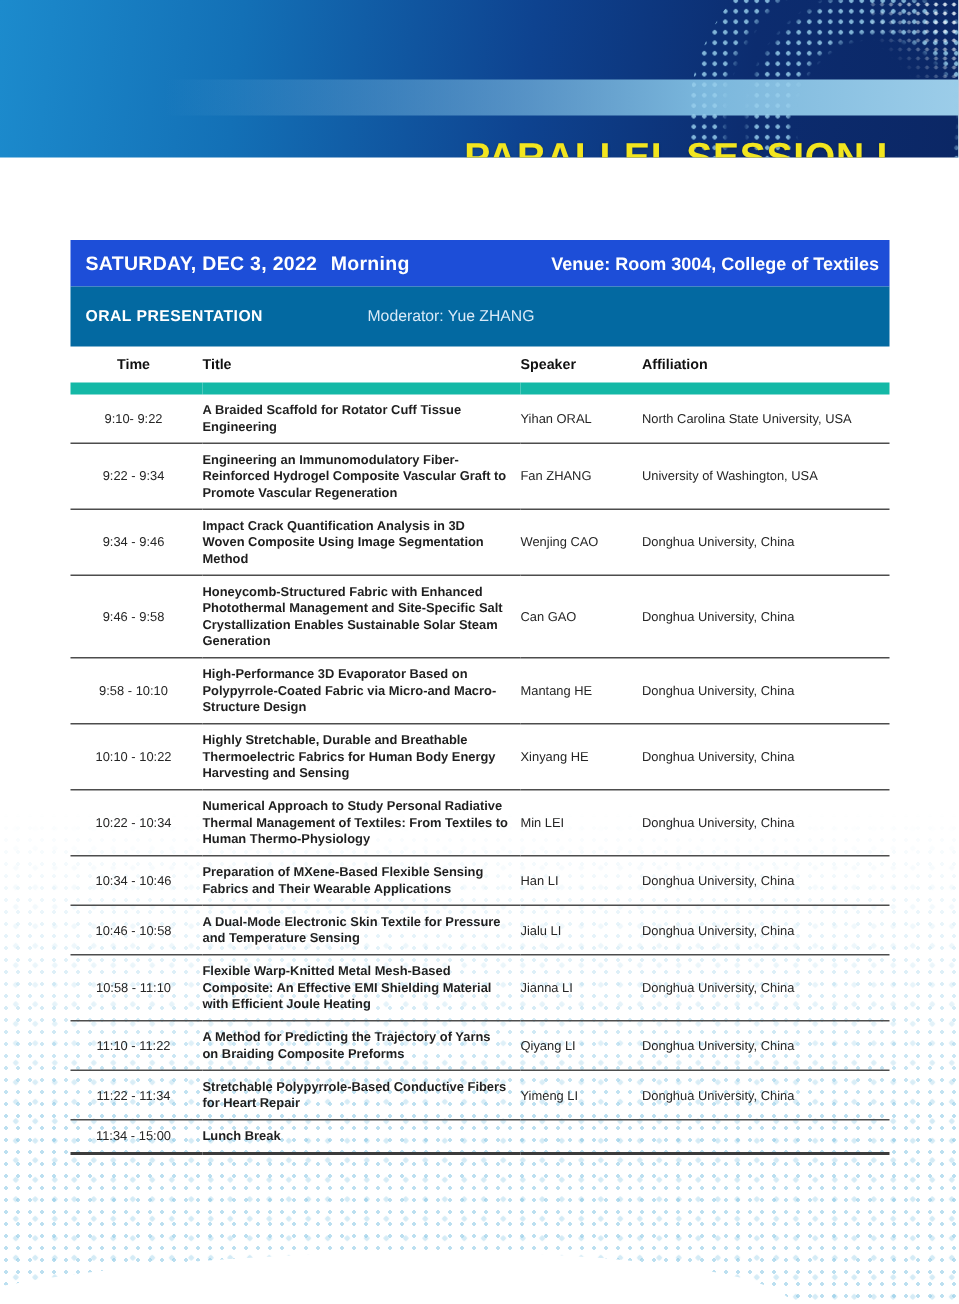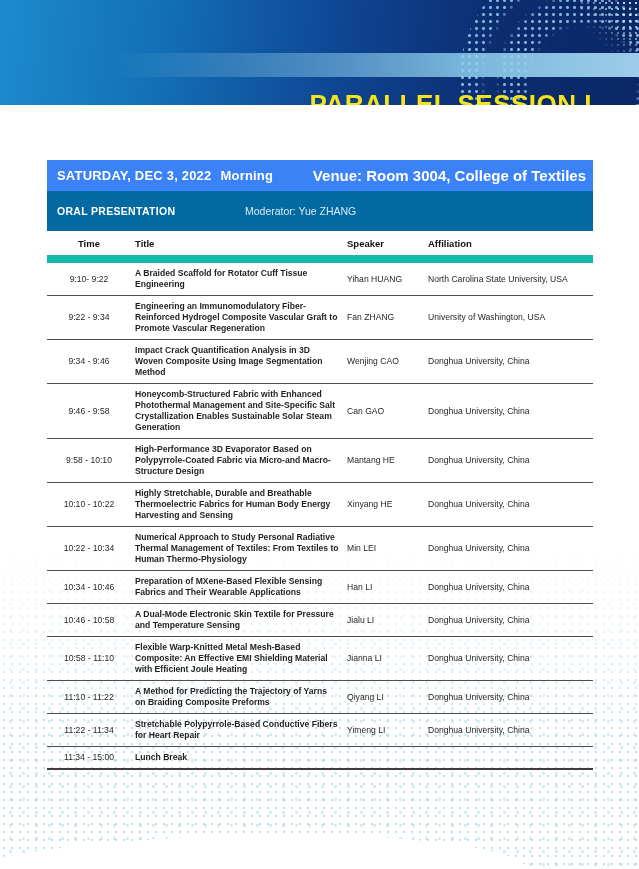--- a/index.html
+++ b/index.html
@@ -66,25 +66,25 @@
     position:absolute; left:-90px; bottom:-62px; width:620px; height:95px;
     background:#fff; border-radius:50%; transform:rotate(-2deg); z-index:1;
   }
 
   
   .schedule {
     position:absolute; left:47px; top:160px; width:546px; z-index:2;
   }
   .bar-date {
     display:flex; align-items:center; justify-content:space-between;
-    height:31px; background:#3b82f6; color:#fff; padding:0 7px 0 10px;
+    height:31px; background:#1d4ed8; color:#fff; padding:0 7px 0 10px;
   }
   .bar-date .date-period { font-size:13px; font-weight:bold; letter-spacing:0.2px; white-space:nowrap; }
   .bar-date .date-period .period { margin-left:9px; }
-  .bar-date .venue { font-size:15px; font-weight:600; white-space:nowrap; }
+  .bar-date .venue { font-size:12px; font-weight:600; white-space:nowrap; }
   .bar-oral {
     position:relative; display:flex; align-items:center;
     height:40px; background:#0369a1; color:#fff; padding-left:10px;
   }
   .bar-oral .oral-label { font-size:10.5px; font-weight:bold; letter-spacing:0.3px; }
   .bar-oral .moderator {
     position:absolute; left:198px; font-size:10.5px; color:rgba(235,245,255,0.92);
   }
 
   table.program {
@@ -153,21 +153,21 @@
         <th class="th-time">Time</th>
         <th>Title</th>
         <th>Speaker</th>
         <th>Affiliation</th>
       </tr>
     </thead>
     <tbody>
       <tr>
         <td class="td-time">9:10- 9:22</td>
         <td class="td-title">A Braided Scaffold for Rotator Cuff Tissue Engineering</td>
-        <td class="td-speaker">Yihan HUANG</td>
+        <td class="td-speaker">Yihan ORAL</td>
         <td class="td-affil">North Carolina State University, USA</td>
       </tr>
       <tr>
         <td class="td-time">9:22 - 9:34</td>
         <td class="td-title">Engineering an Immunomodulatory Fiber-Reinforced Hydrogel Composite Vascular Graft to Promote Vascular Regeneration</td>
         <td class="td-speaker">Fan ZHANG</td>
         <td class="td-affil">University of Washington, USA</td>
       </tr>
       <tr>
         <td class="td-time">9:34 - 9:46</td>

